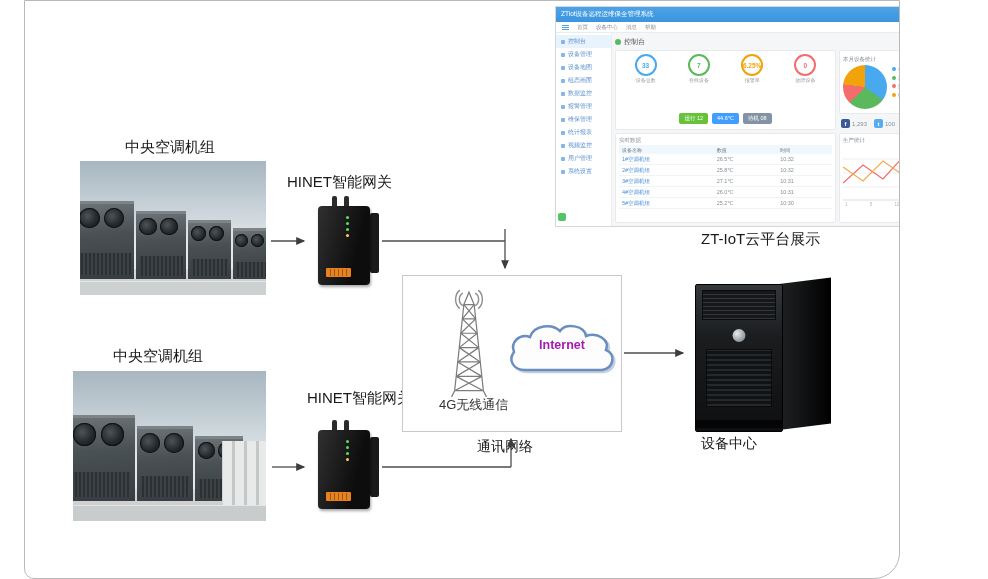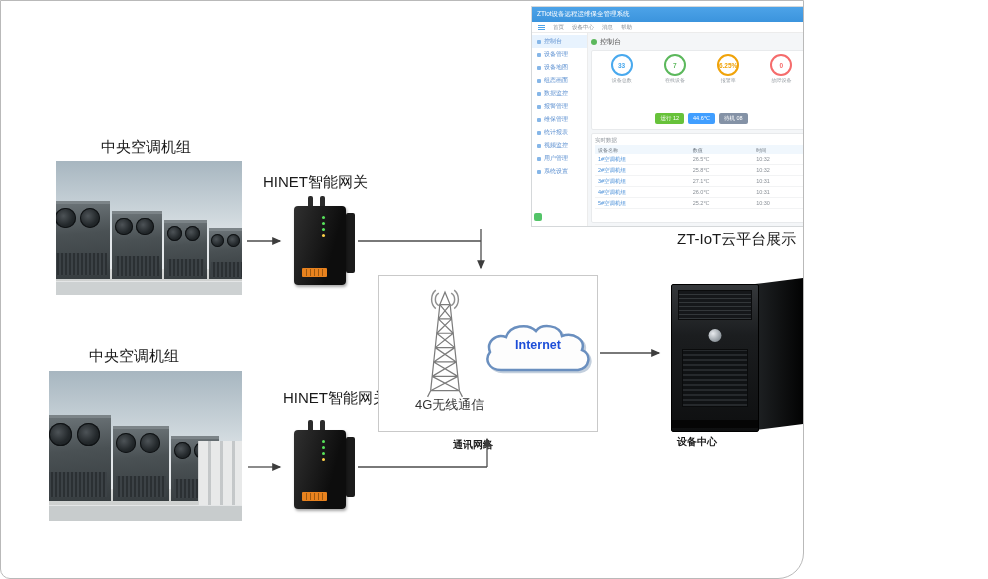--- a/index.html
+++ b/index.html
@@ -1,21 +1,21 @@
 <!DOCTYPE html>
 <html><head>
 <meta charset="utf-8">
 <style>
   * { margin:0; padding:0; box-sizing:border-box; }
   body { background:#fff; font-family:"Liberation Sans","DejaVu Sans",sans-serif; }
-  .canvas { position:relative; width:804px; height:579px; background:#fff; overflow:hidden;
-            border:1px solid #b9b9b9; border-radius:0 0 26px 10px; }
+  .canvas { position:relative; width:876px; height:579px; background:#fff; overflow:hidden;
+            border:1px solid #b9b9b9; border-radius:0 0 26px 10px;margin-left:24px; }
 
   .lbl { position:absolute; font-size:15px; color:#1a1a1a; white-space:nowrap; }
-  .lbl-bold { font-weight:bold; font-size:10px; }
+  .lbl-bold { font-weight:normal; font-size:14px; }
 
   
   .wires { position:absolute; left:0; top:0; width:988px; height:579px; pointer-events:none; z-index:3; }
 
   
   .photo { position:absolute; overflow:hidden; z-index:2;
            background:linear-gradient(#a7b6c0, #cfd8dd 42%, #e3e7ea 60%, #e9ecee 100%); }
   .roof { position:absolute; left:0; right:0; bottom:0; height:26px; background:linear-gradient(#d8dad9,#c2c5c4); }
   .parapet { position:absolute; left:0; right:0; bottom:0; height:14px; background:#cdd1d2; border-top:1px solid #e4e6e7; }
   .ac-row { position:absolute; left:-4px; bottom:16px; display:flex; align-items:flex-end; gap:2px; }
@@ -46,21 +46,21 @@
   .gw-port::after { content:""; position:absolute; inset:1px;
                     background:repeating-linear-gradient(90deg, transparent 0 3px, #9c5810 3px 4px); }
 
   
   .comm-box { position:absolute; left:377px; top:274px; width:220px; height:157px;
               background:#fff; border:1px solid #c9c9c9; z-index:2; }
   .tower { position:absolute; left:30px; top:8px; }
   .cloud-wrap { position:absolute; left:100px; top:42px; width:118px; height:66px; }
   .cloud-wrap svg { filter:drop-shadow(2px 2px 0 #c3cfdd); }
   .cloud-text { position:absolute; left:0; top:20px; width:100%; text-align:center;
-                font-size:12.5px; font-weight:bold; color:#1d4ed8; }
+                font-size:12.5px; font-weight:bold; color:#a21caf; }
   .wireless-lbl { position:absolute; left:36px; top:120px; font-size:13px; color:#333; }
 
   
   .server { position:absolute; left:666px; top:271px; width:150px; height:162px; z-index:2; }
   .srv-side { position:absolute; left:88px; top:12px; width:52px; height:146px;
               background:linear-gradient(90deg,#1f2224,#000); transform:skewY(-7deg); transform-origin:left top; }
   .srv-front { position:absolute; left:4px; top:12px; width:88px; height:148px;
                background:linear-gradient(180deg,#35383b 0%, #1b1d1f 35%, #0e0f10 100%);
                border:1px solid #000; border-radius:2px; }
   .srv-vent-top { position:absolute; top:5px; left:6px; right:6px; height:30px; border:1px solid #0a0b0c;

